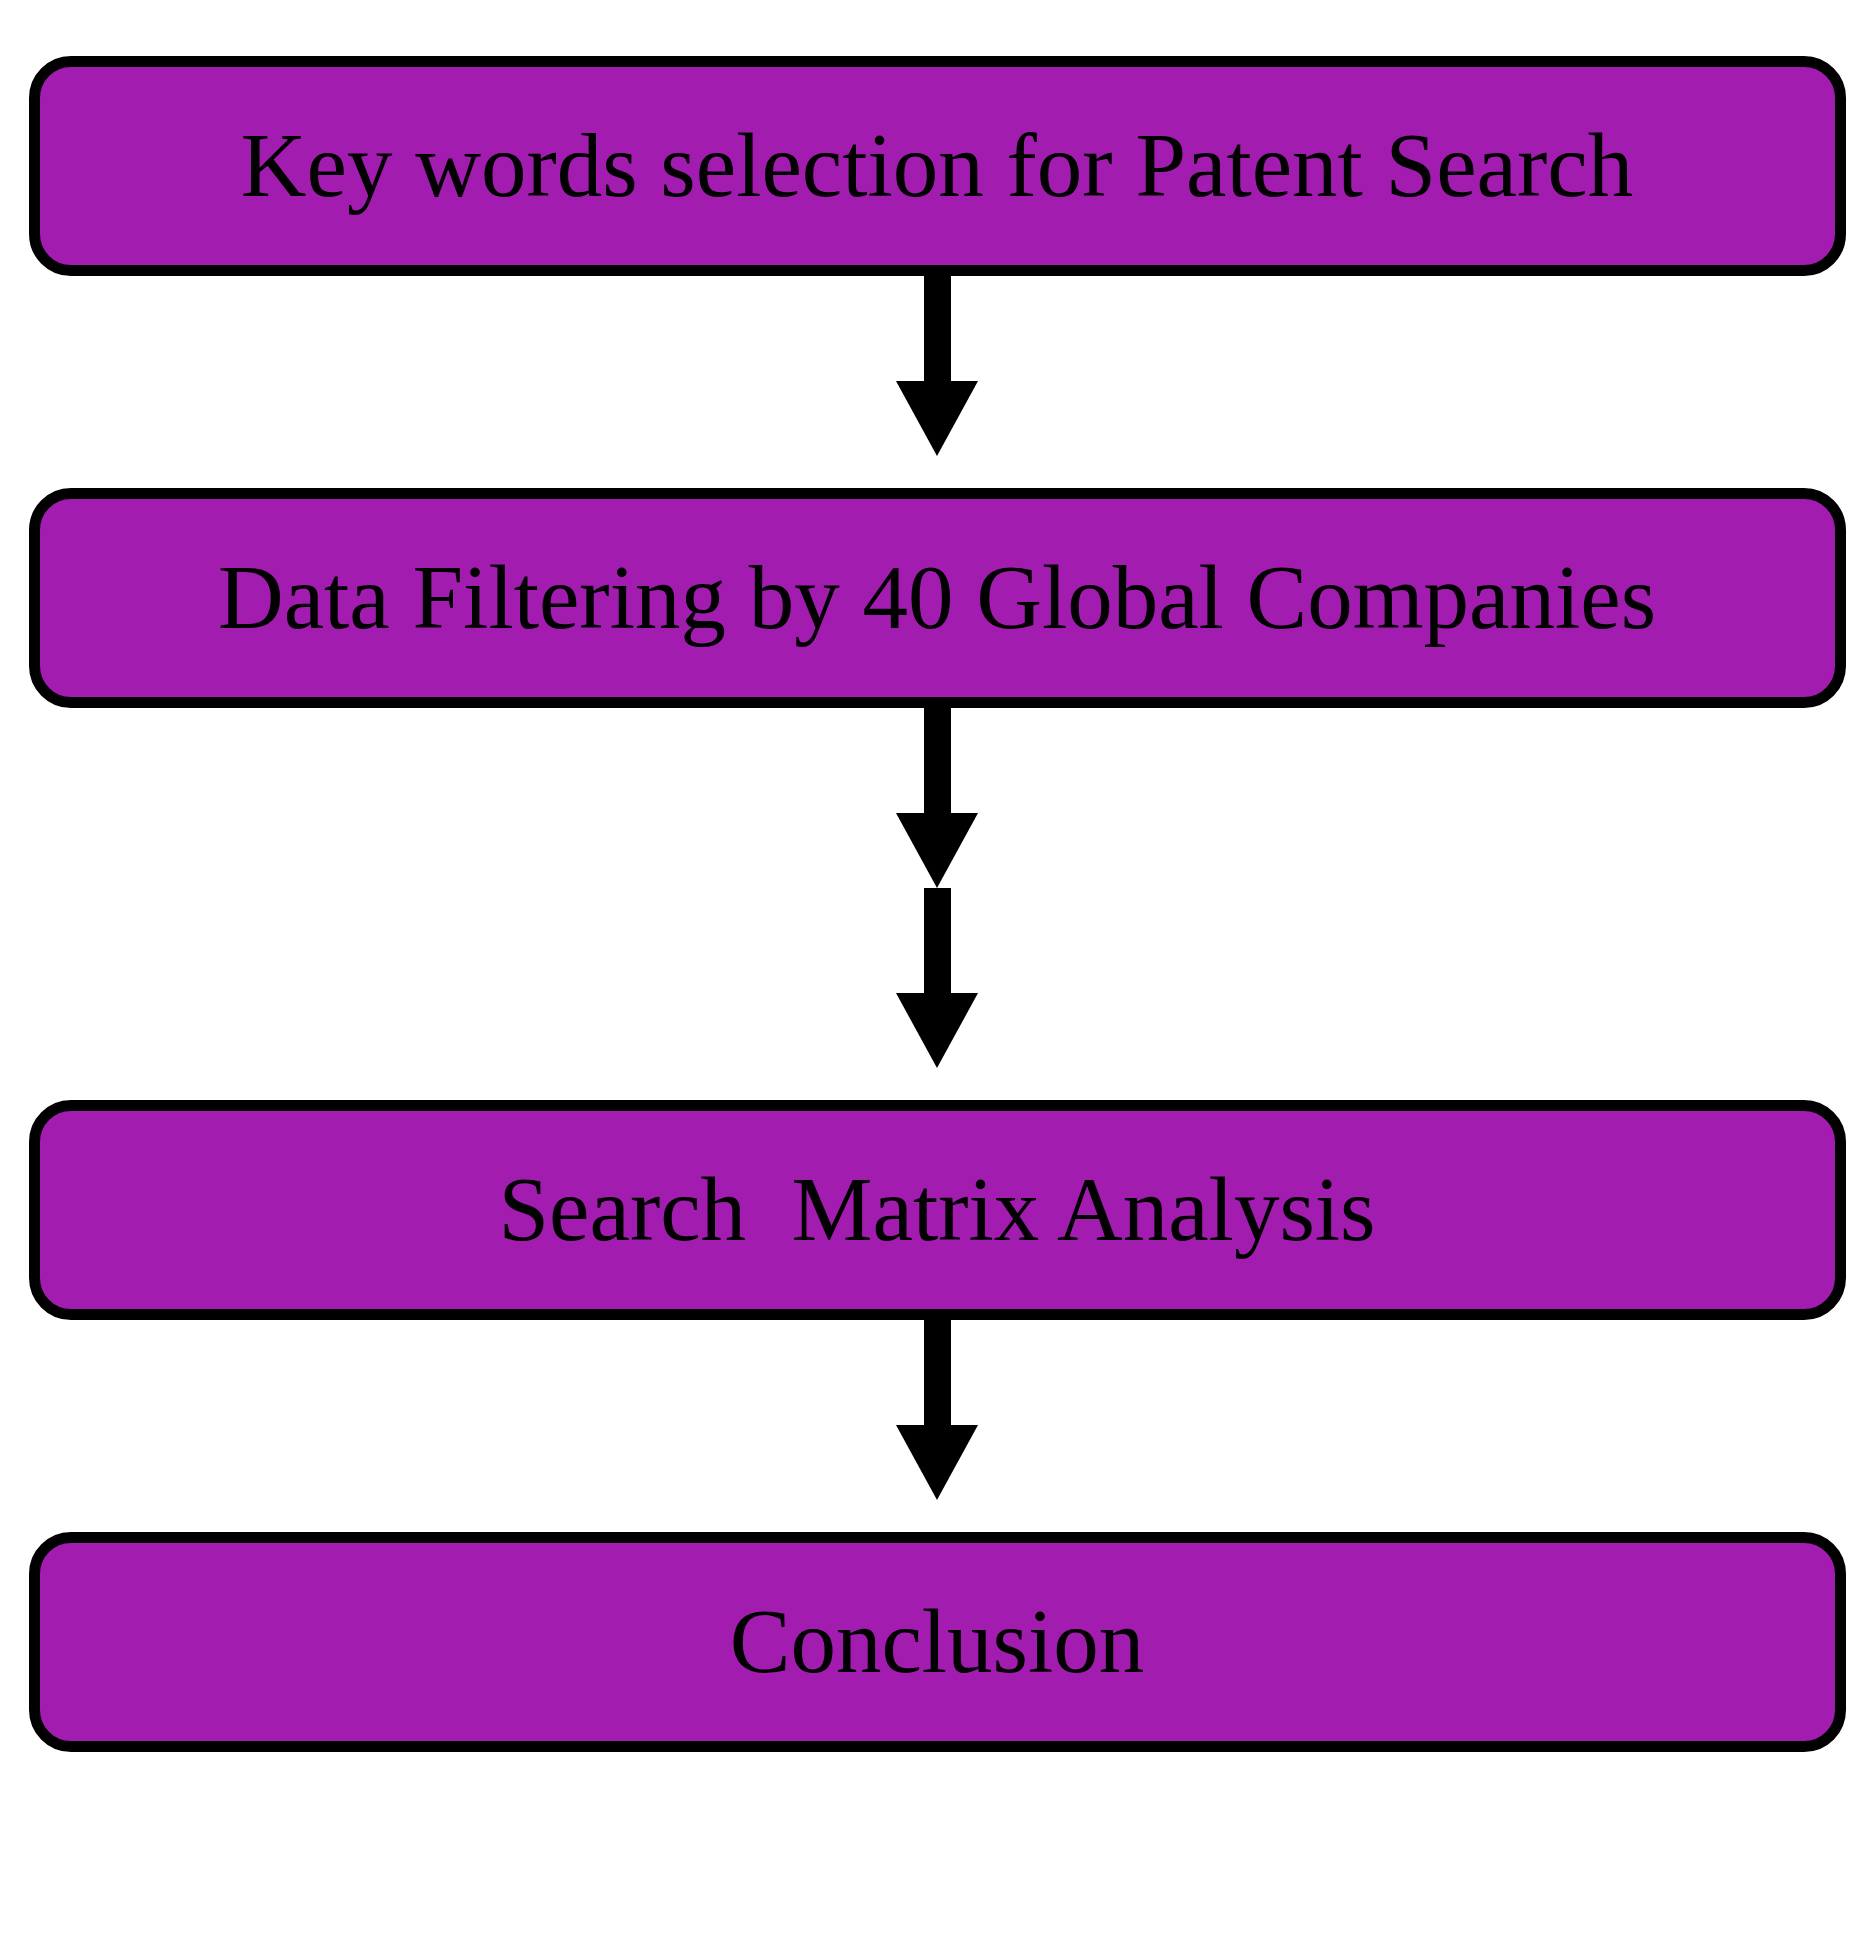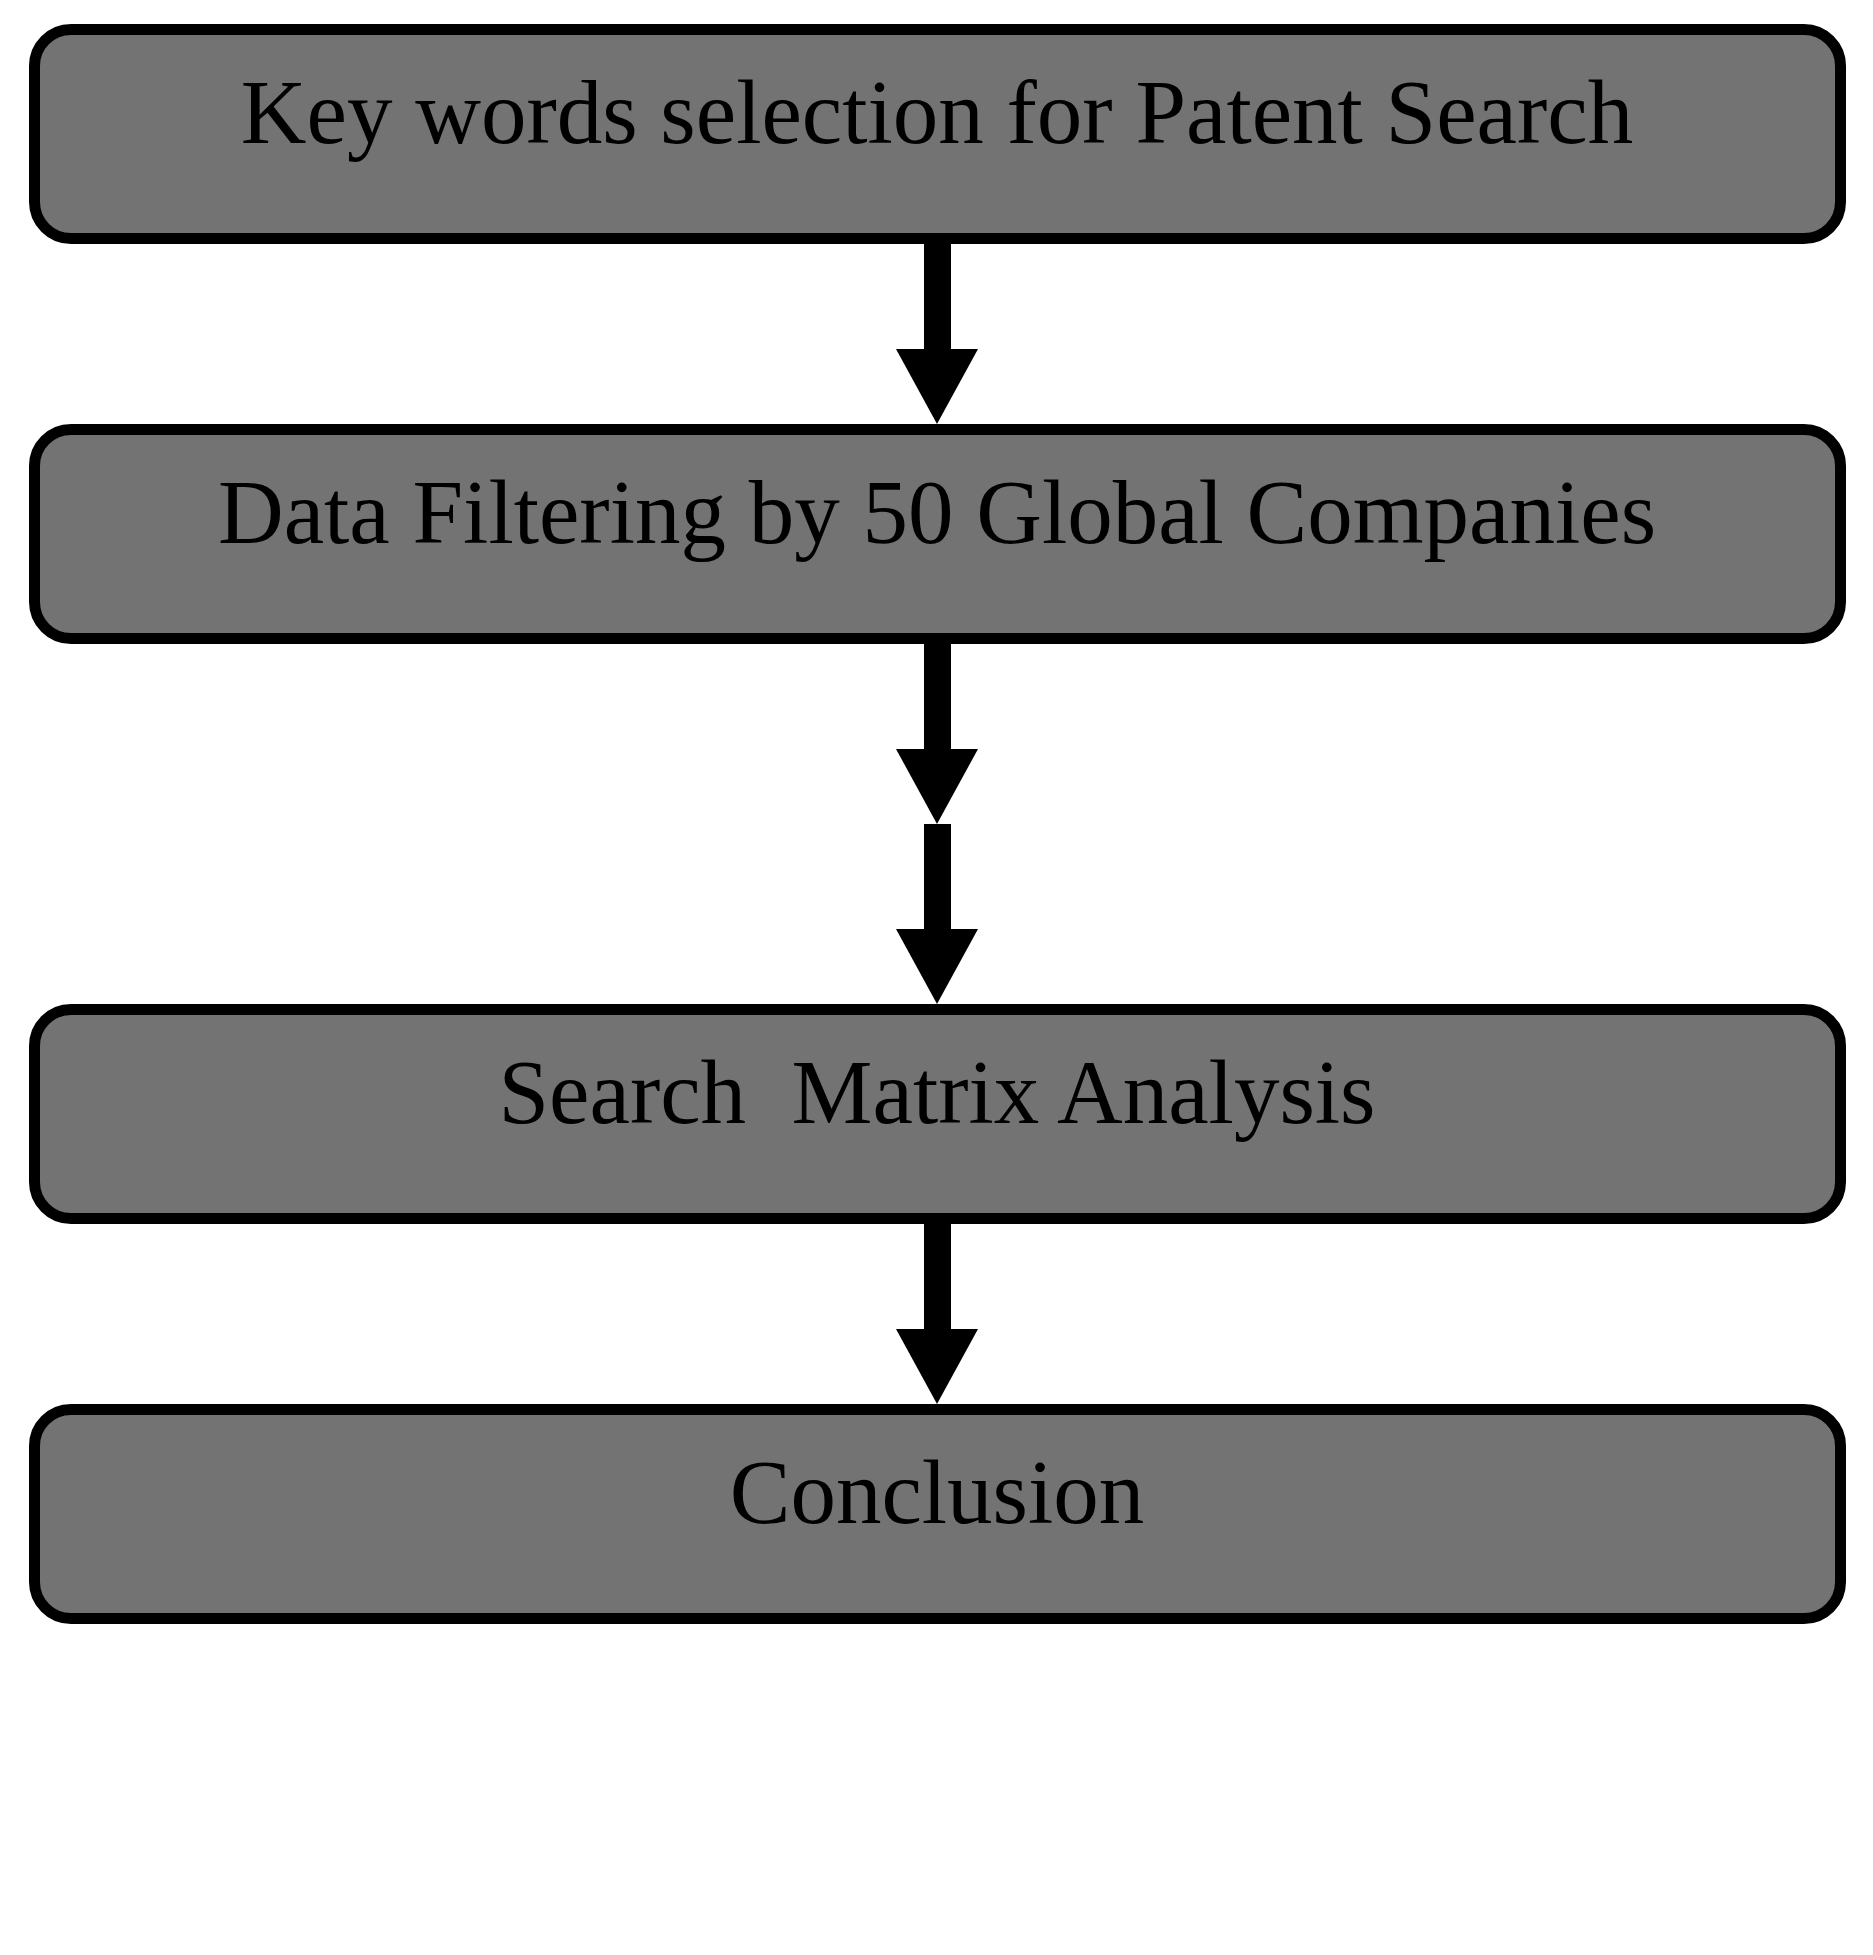--- a/index.html
+++ b/index.html
@@ -21,25 +21,26 @@
     align-items: center;
     padding-top: 24px;
     box-sizing: border-box;
   }
   .node {
     box-sizing: border-box;
     width: 1817px;
     min-height: 220px;
     border: 11.3px solid #000000;
     border-radius: 42px;
-    background: #737373;
+    background: #a21caf;
     display: flex;
-    align-items: flex-start;
+    align-items: center;
     justify-content: center;
     flex: 0 0 auto;
+    margin-top: 32px;
   }
   .node-label {
     font-size: 91px;
     line-height: 1.28;
     text-align: center;
     white-space: pre-wrap; 
     padding: 20px 41px;
   }
   .arrow {
     height: 180px;
@@ -69,21 +70,21 @@
   <div class="node">
     <span class="node-label">Key words selection for Patent Search</span>
   </div>
 
   <div class="arrow">
     <div class="arrow-stem"></div>
     <div class="arrow-head"></div>
   </div>
 
   <div class="node">
-    <span class="node-label">Data Filtering by 50 Global Companies</span>
+    <span class="node-label">Data Filtering by 40 Global Companies</span>
   </div>
 
   <div class="arrow">
     <div class="arrow-stem"></div>
     <div class="arrow-head"></div>
   </div>
 
 
   <div class="arrow">
     <div class="arrow-stem"></div>

